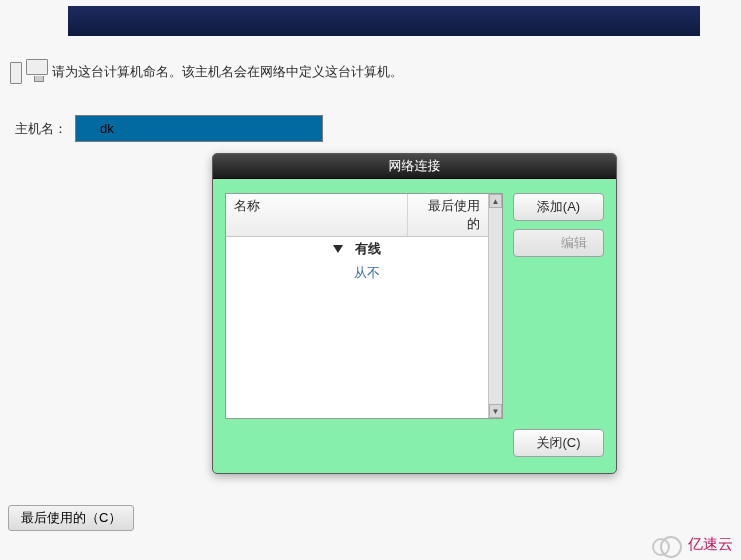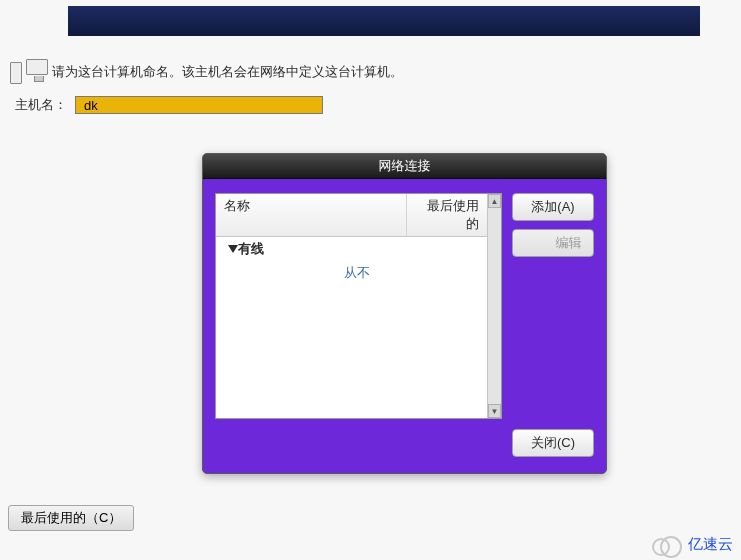--- a/index.html
+++ b/index.html
@@ -53,41 +53,41 @@
       content: '';
       position: absolute;
       left: 7px; top: 16px;
       width: 8px; height: 5px;
       background: #ccc;
       border: 1px solid #888;
       border-top: none;
     }
     .hostname-row {
       position: absolute;
-      top: 96px;
+      top: 115px;
       left: 15px;
       display: flex;
       align-items: center;
       gap: 8px;
     }
     .hostname-input {
       width: 248px;
-      height: 18px;
+      height: 27px;
       border: 1px solid #7a7a7a;
-      background: #eab308;
-      padding: 0 8px;
+      background: #0369a1;
+      padding: 0 24px;
       font-size: 13px;
       font-family: inherit;
     }
     .dialog {
       position: absolute;
       top: 153px;
-      left: 202px;
+      left: 212px;
       width: 405px;
-      background: #6d28d9;
+      background: #86efac;
       border: 1px solid #5a5a5a;
       border-radius: 5px;
       box-shadow: 0 3px 10px rgba(0,0,0,0.3);
     }
     .dialog-titlebar {
       background: linear-gradient(to bottom, #4a4a4a, #1a1a1a);
       color: #fff;
       text-align: center;
       padding: 3px 0;
       font-size: 13px;
@@ -117,23 +117,24 @@
       border-right: 1px solid #d5d5d5;
       background: linear-gradient(to bottom, #fdfdfd, #ececec);
     }
     .list-header .col:last-child { border-right: none; }
     .col-name { flex: 1; text-align: left; }
     .col-last { width: 80px; text-align: right; }
     .list-body { }
     .group-row {
       display: flex;
       align-items: center;
-      padding: 3px 12px;
+      padding: 3px 0;
       font-weight: bold;
-      gap: 0;
+      gap: 12px;
+      justify-content: center;
     }
     .triangle {
       display: inline-block;
       width: 0; height: 0;
       border-left: 5px solid transparent;
       border-right: 5px solid transparent;
       border-top: 8px solid #2a2a2a;
     }
     .conn-row {
       display: flex;
@@ -154,21 +155,21 @@
       border: 1px solid #b0b0b0;
       display: flex;
       align-items: center;
       justify-content: center;
       font-size: 8px;
       color: #555;
     }
     .vscrollbar .track { flex: 1; }
     .btn-col { display: flex; flex-direction: column; gap: 8px; }
     .btn {
-      width: 82px;
+      width: 91px;
       height: 28px;
       border: 1px solid #a0a0a0;
       border-radius: 4px;
       background: linear-gradient(to bottom, #fdfdfd, #e4e4e4);
       font-size: 13px;
       font-family: inherit;
       color: #2a2a2a;
       cursor: pointer;
     }
     .btn.disabled {
@@ -195,21 +196,21 @@
       font-family: inherit;
       cursor: pointer;
     }
     .watermark {
       position: absolute;
       bottom: 6px;
       right: 8px;
       display: flex;
       align-items: center;
       gap: 6px;
-      color: #1d4ed8;
+      color: #be185d;
       font-size: 15px;
     }
     .watermark .cloud {
       width: 30px; height: 18px;
       position: relative;
     }
     .watermark .cloud::before,
     .watermark .cloud::after {
       content: '';
       position: absolute;

